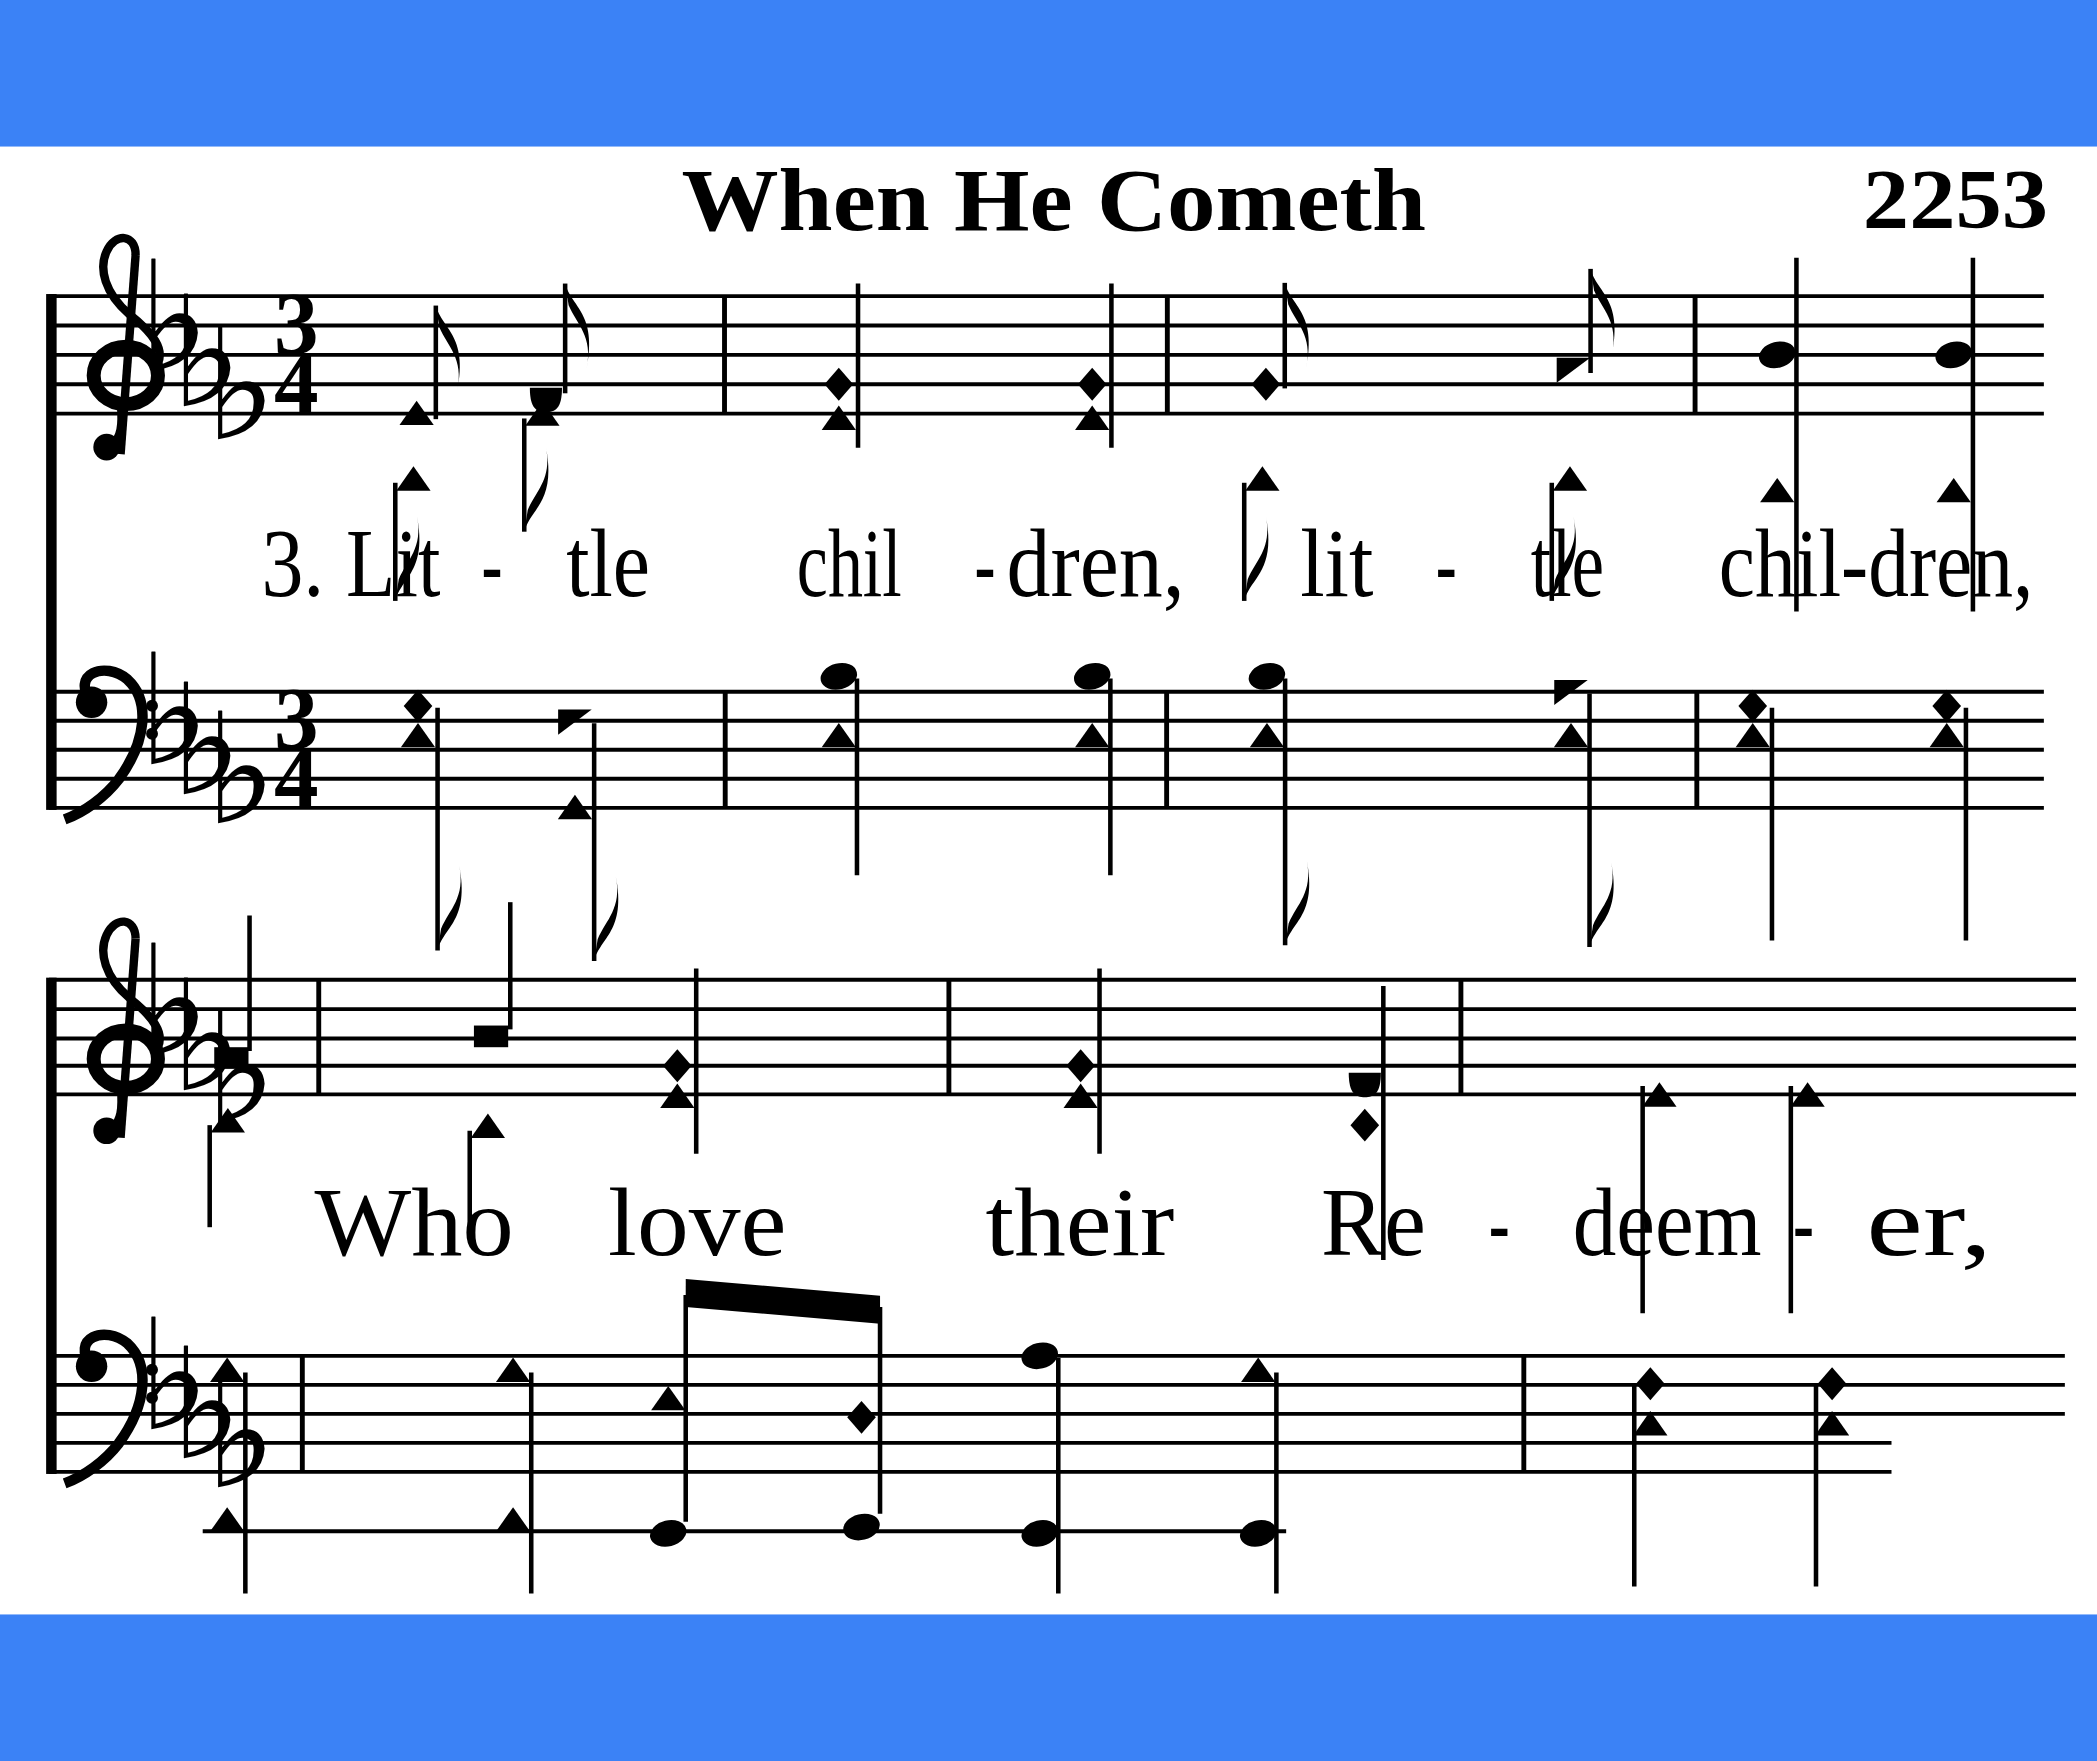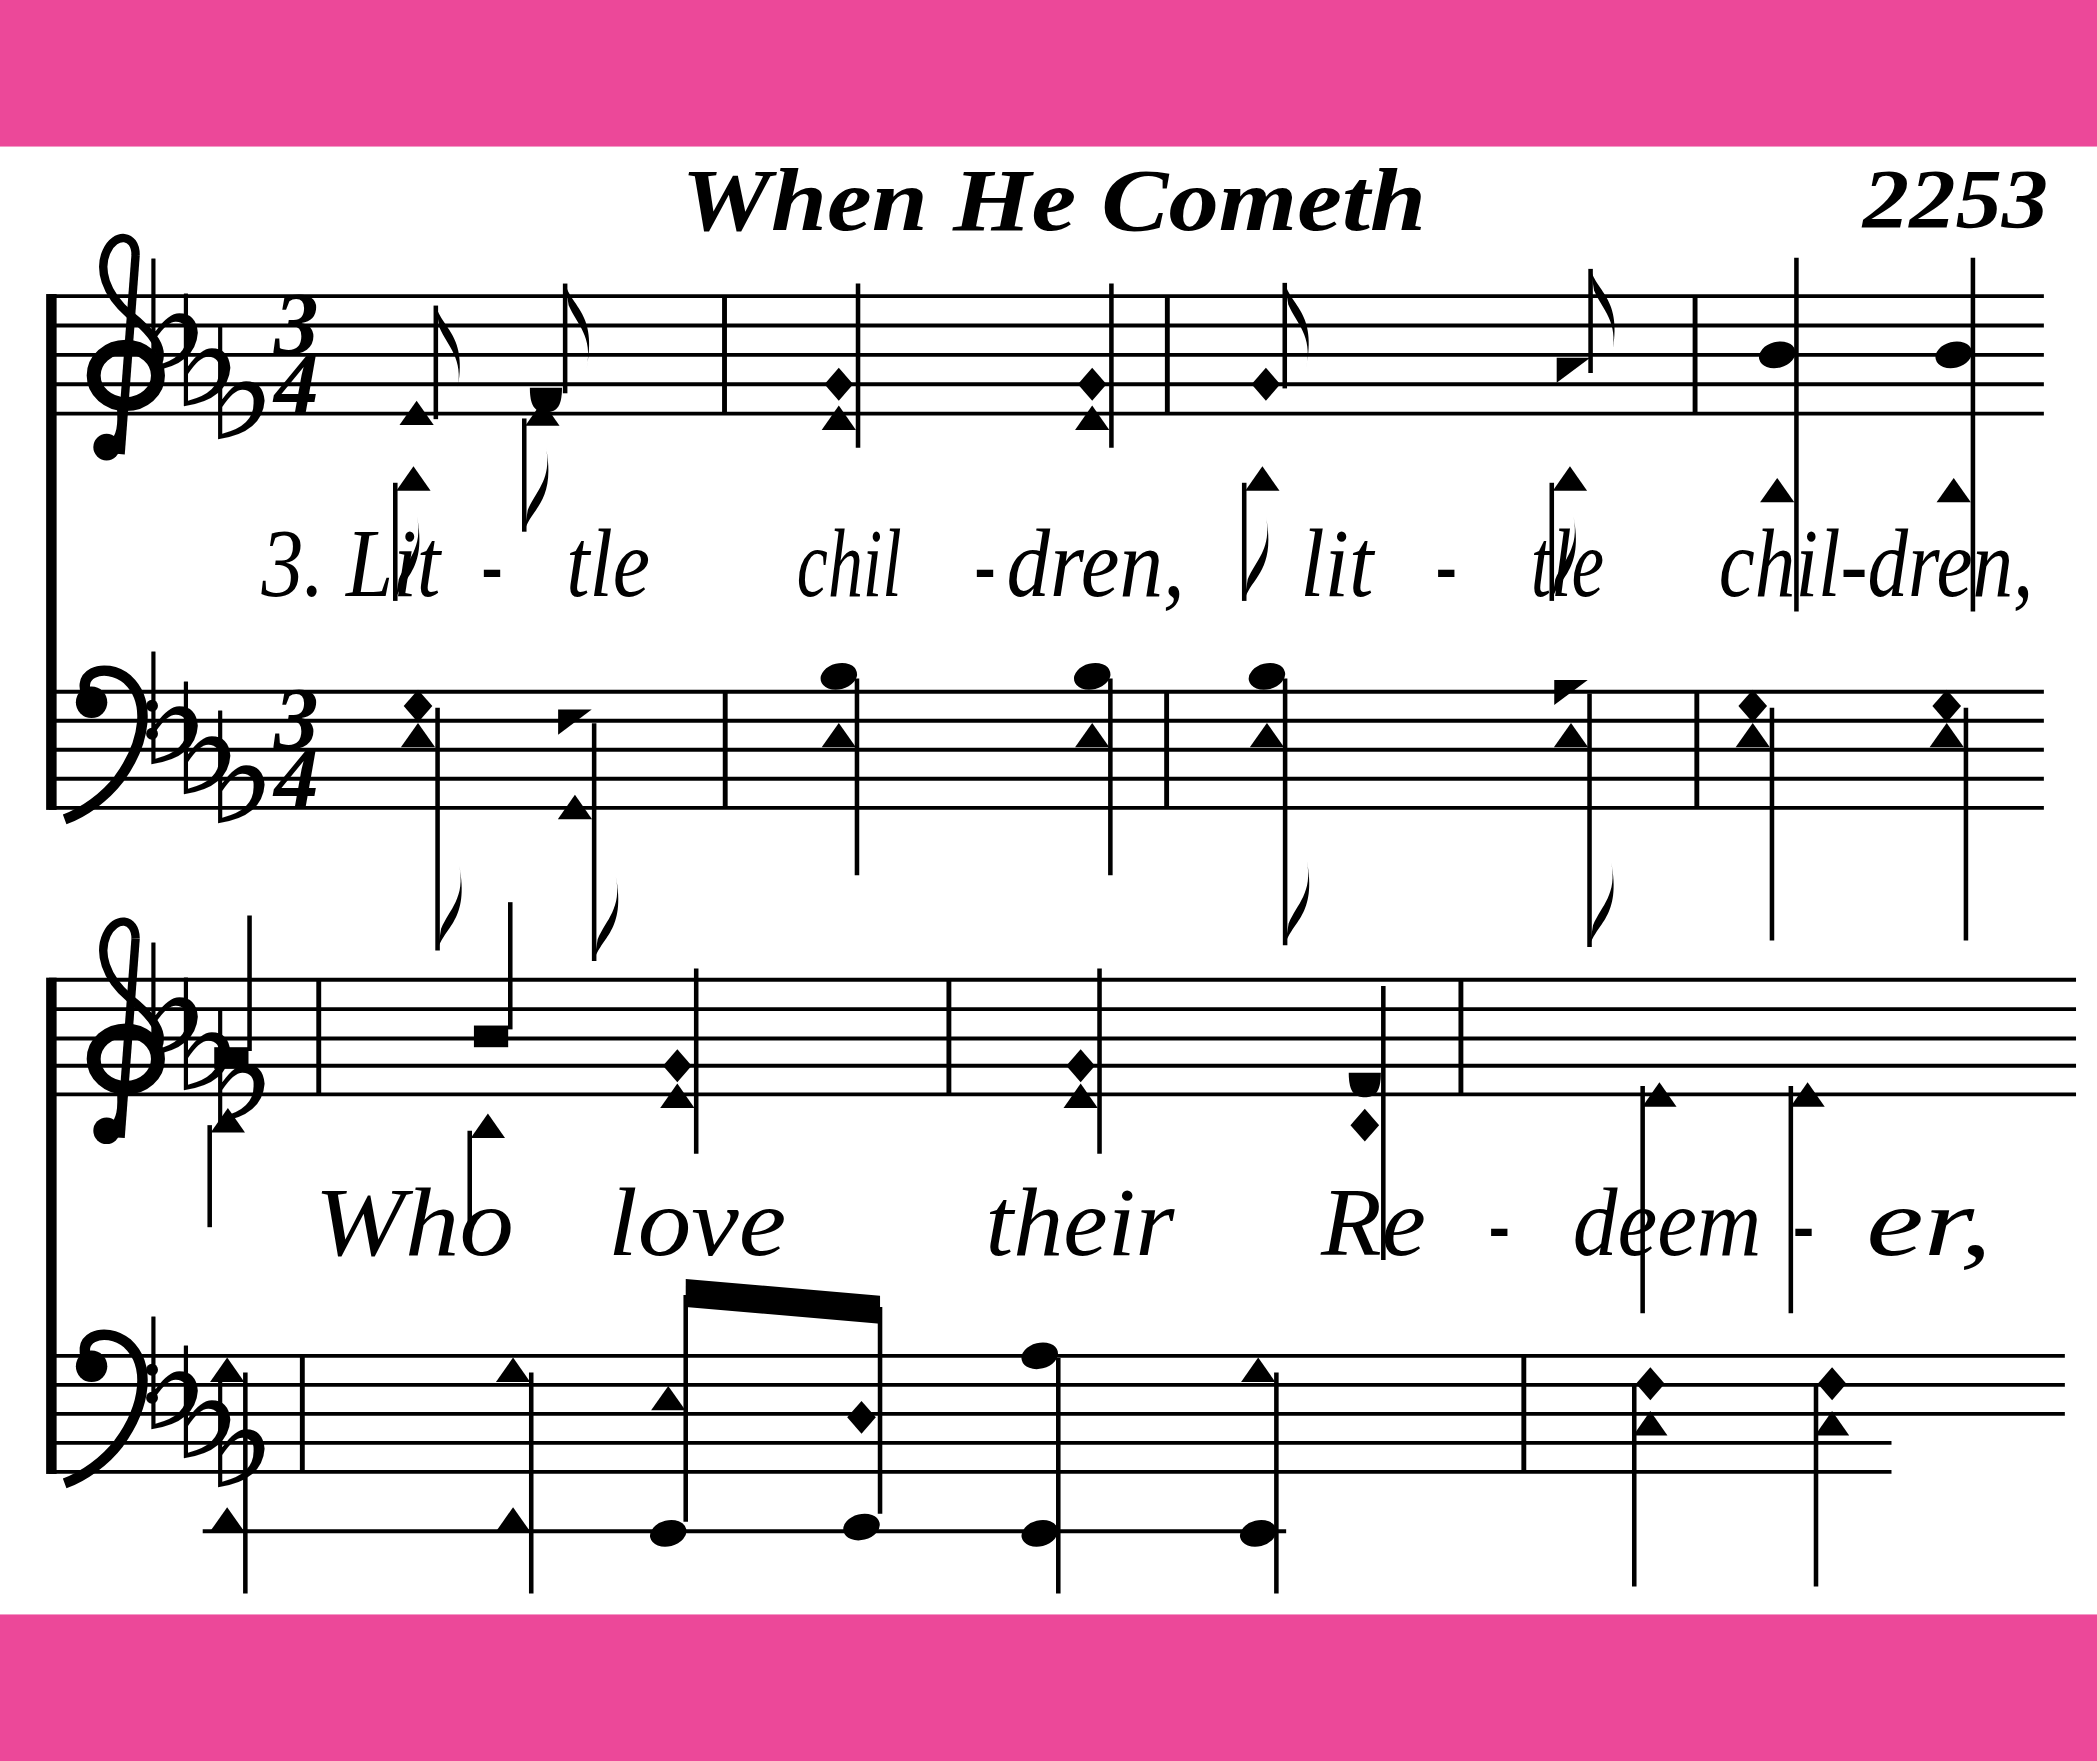--- a/index.html
+++ b/index.html
@@ -1,16 +1,16 @@
 <!DOCTYPE html>
 <html style="font-size:6.7px"><head>
 <meta charset="utf-8">
 <style>
   html,body{margin:0;padding:0;background:#fff;}
-  .sheet-wrap{width:100vw;height:100vh;background:#ec4899;overflow:hidden;font-style:italic;}
+  .sheet-wrap{width:100vw;height:100vh;background:#3b82f6;overflow:hidden;}
   svg{display:block;width:100%;height:100%;}
   .title-text{font-family:"Liberation Serif","DejaVu Serif",serif;font-weight:bold;}
   .lyric-text{font-family:"Liberation Serif","DejaVu Serif",serif;font-weight:normal;}
   .flat-text{font-family:"DejaVu Sans",sans-serif;font-weight:normal;}
   .tsig-text{font-family:"Liberation Serif","DejaVu Serif",serif;font-weight:bold;}
 </style>
 </head>
 <body>
 
 <div class="sheet-wrap">

